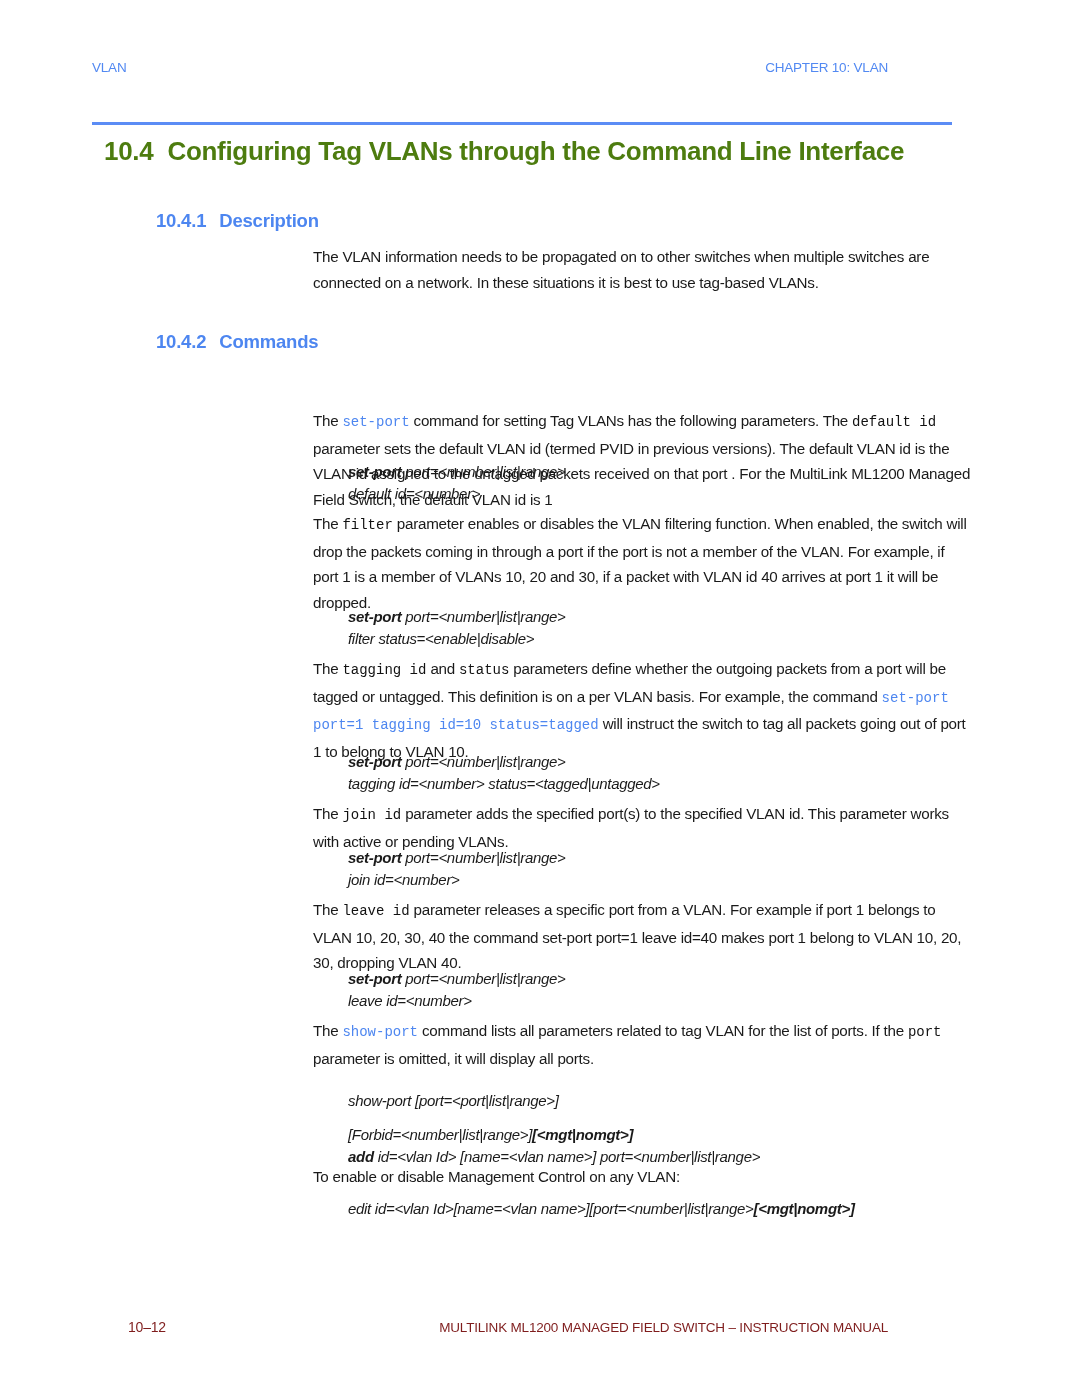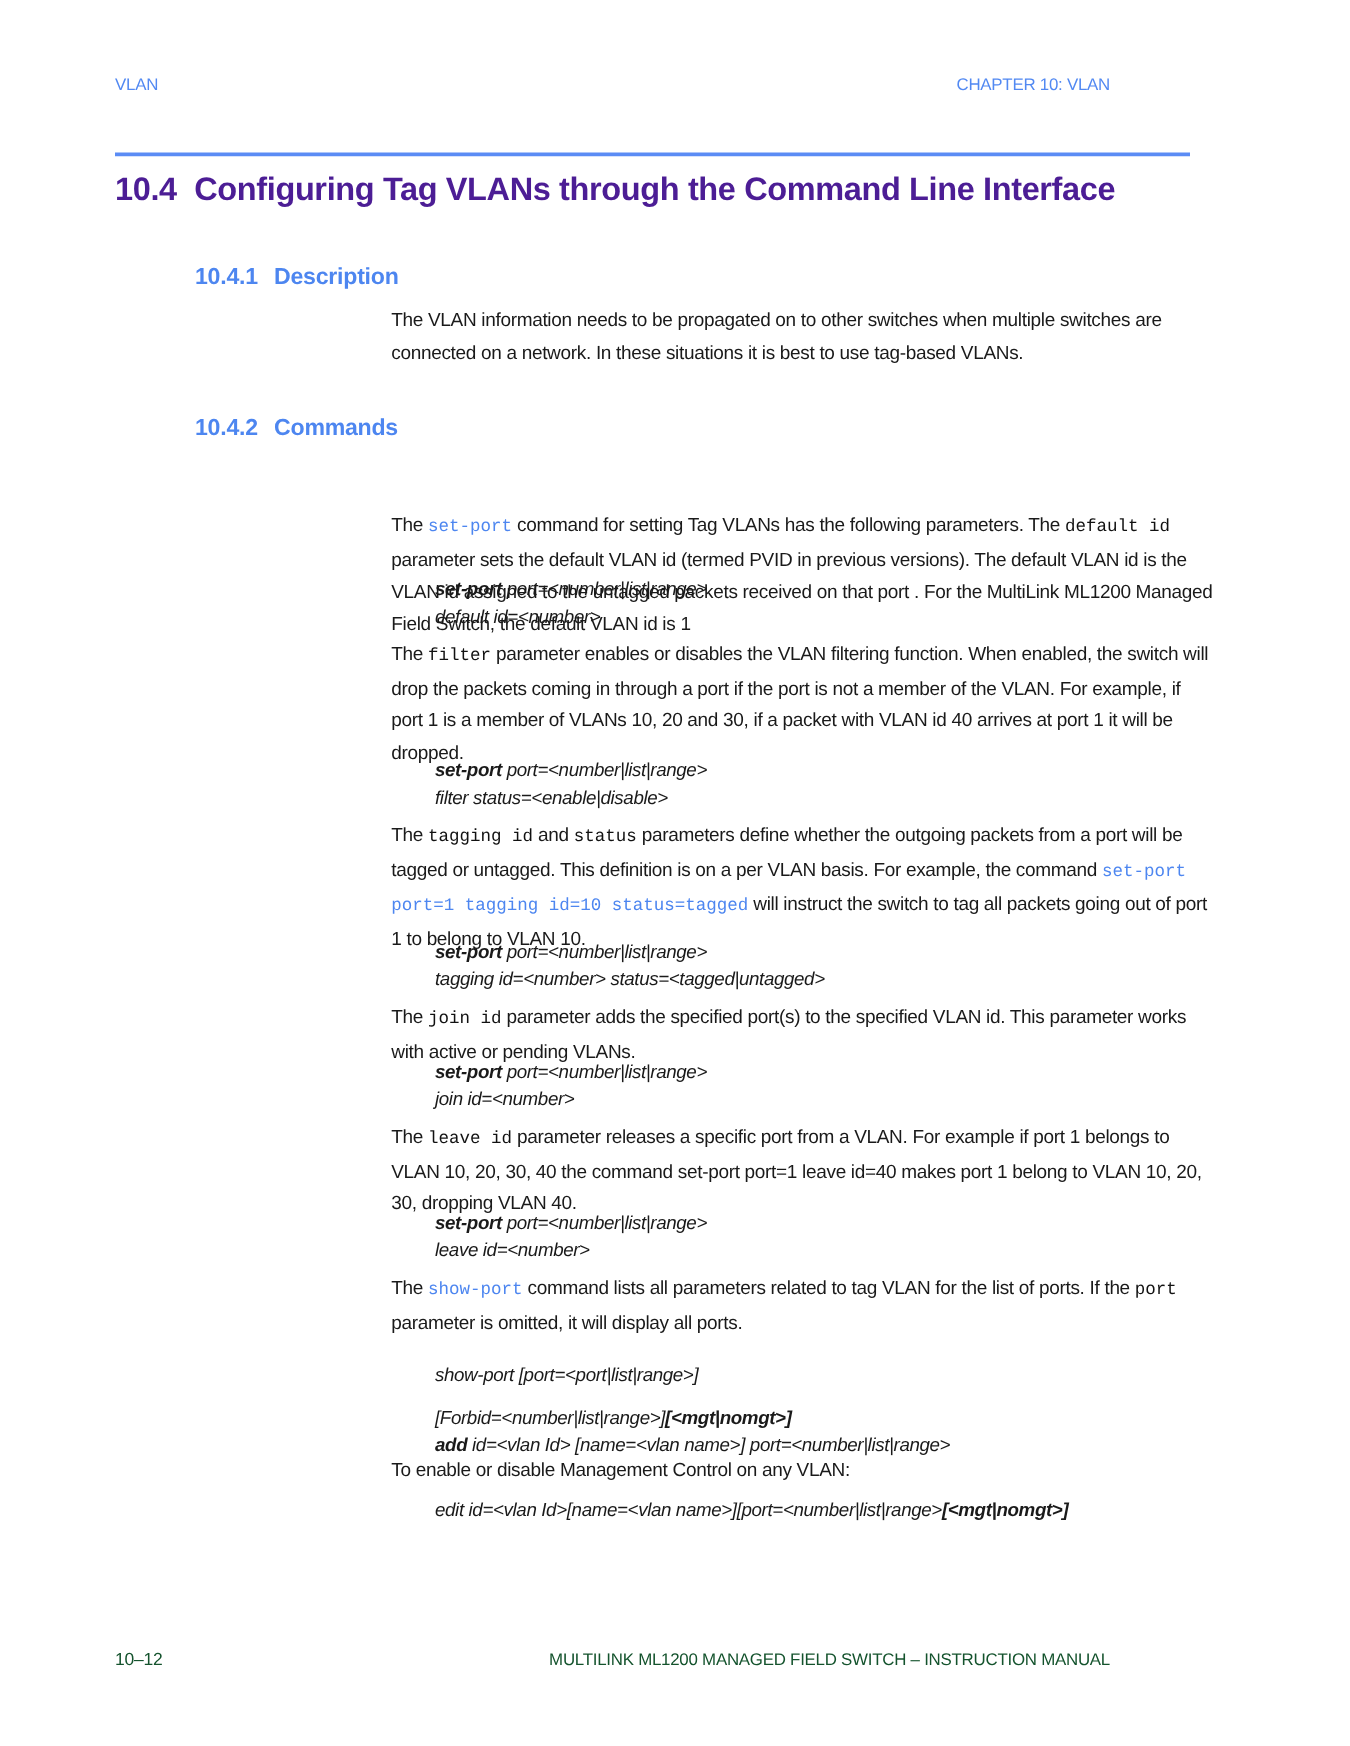--- a/index.html
+++ b/index.html
@@ -41,24 +41,24 @@
     left: 92px;
     top: 122px;
     width: 860px;
     height: 3px;
     background: #5b8cf5;
   }
 
   
   .h1 {
     position: absolute;
-    left: 92px;
+    left: 104px;
     top: 136px;
     width: 900px;
-    color: #4c1d95;
+    color: #4d7c0f;
     font-size: 26px;
     font-weight: 700;
     letter-spacing: -0.3px;
     white-space: nowrap;
   }
   .h1 .num { margin-right: 14px; }
 
   
   .h2 {
     position: absolute;
@@ -119,24 +119,25 @@
     position: absolute;
     left: 92px;
     right: 92px;
     top: 1317px;
     height: 20px;
     display: flex;
     justify-content: space-between;
     align-items: center;
   }
   .footer span {
-    color: #14532d;
+    color: #7f1d1d;
     font-size: 13.5px;
     letter-spacing: -0.2px;
     white-space: nowrap;
+    margin-left: 36px;
   }
   .footer .pageno { font-size: 14px; }
 </style>
 </head>
 <body>
 
 <div class="page">
 
   <div class="runhead">
     <span>VLAN</span>

